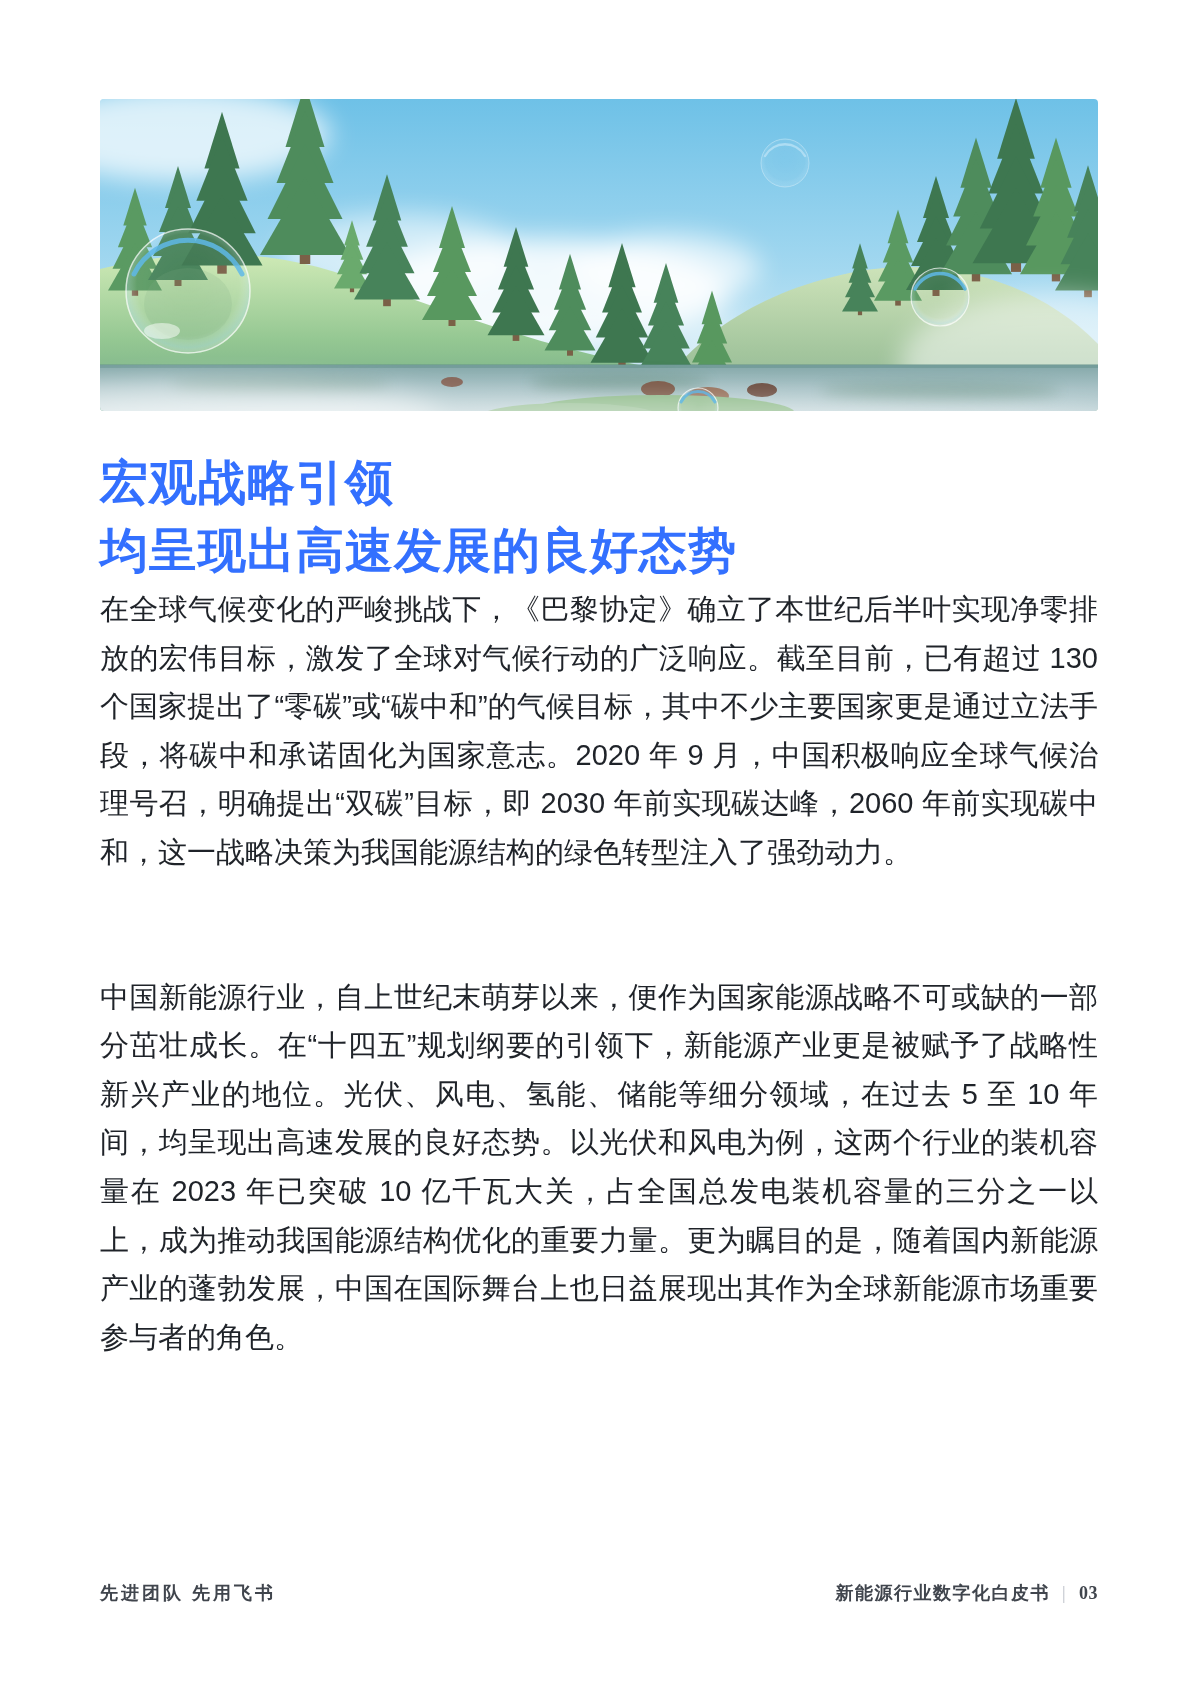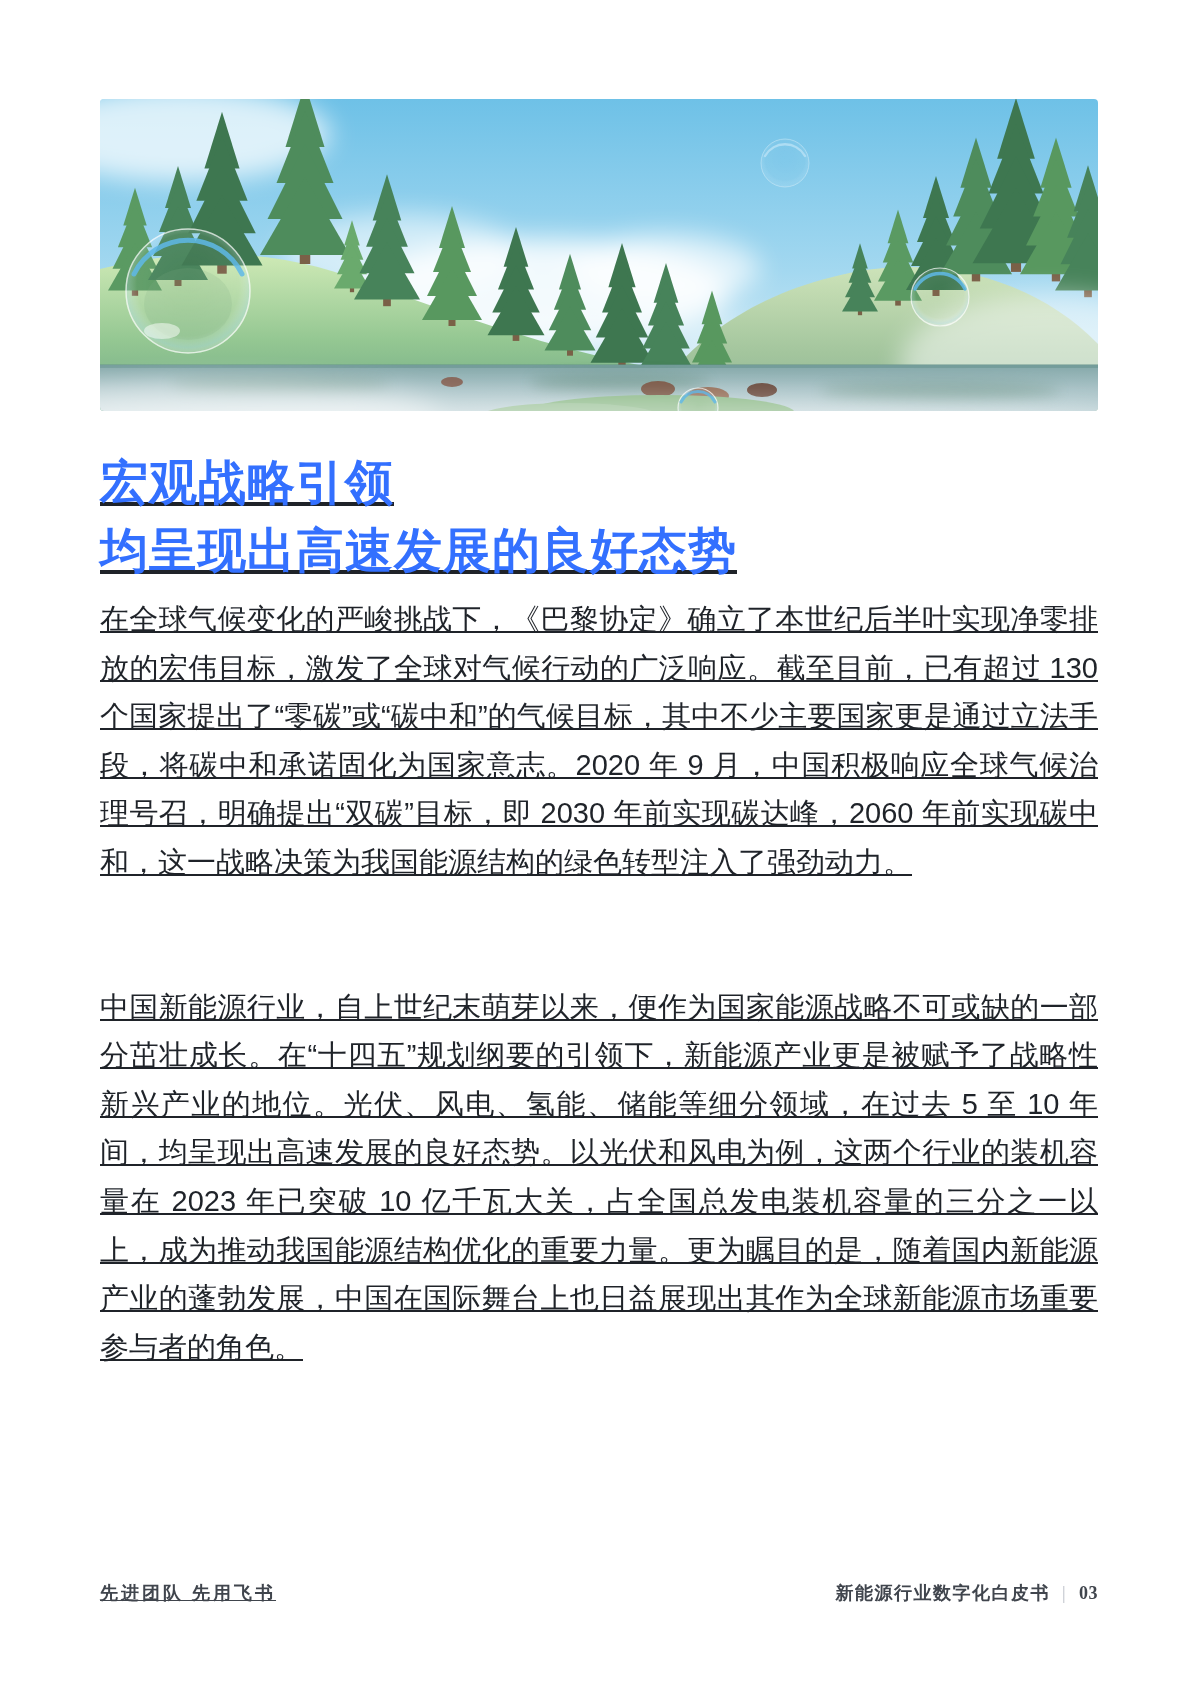--- a/index.html
+++ b/index.html
@@ -22,51 +22,49 @@
     width: 998px;
     height: 312px;
     margin: 99px 0 0 100px;
     border-radius: 4px;
     overflow: hidden;
   }
   .hero svg { display: block; width: 100%; height: 100%; }
   .content {
     width: 998px;
     margin-left: 100px;
-    text-decoration: underline;
   }
   h1.page-title {
     margin-top: 38px;
     font-size: 48px;
     line-height: 68px;
     font-weight: 700;
     letter-spacing: 1px;
     color: var(--accent, #3370ff);
   }
   .body-copy p {
-    margin-top: 10px;
     font-size: 29px;
     line-height: 48.6px;
     text-align: justify;
     color: #1f2329;
   }
   .body-copy p + p { margin-top: 96px; }
   footer.page-footer {
     position: absolute;
     left: 100px;
     right: 102px;
     top: 1581px;
     display: flex;
     justify-content: space-between;
     align-items: baseline;
     font-size: 18px;
     font-weight: 700;
     color: #40454d;
   }
-  .footer-slogan { letter-spacing: 3px; text-decoration: underline; }
+  .footer-slogan { letter-spacing: 3px; }
   .footer-right { letter-spacing: 1.5px; display: flex; align-items: baseline; font-family: Liberation Serif, serif; }
   .footer-sep {
     color: #b9bec6;
     font-weight: 400;
     margin: 0 12px;
   }
   .footer-page-num { letter-spacing: 0.5px; }
 </style>
 </head>
 <body>

